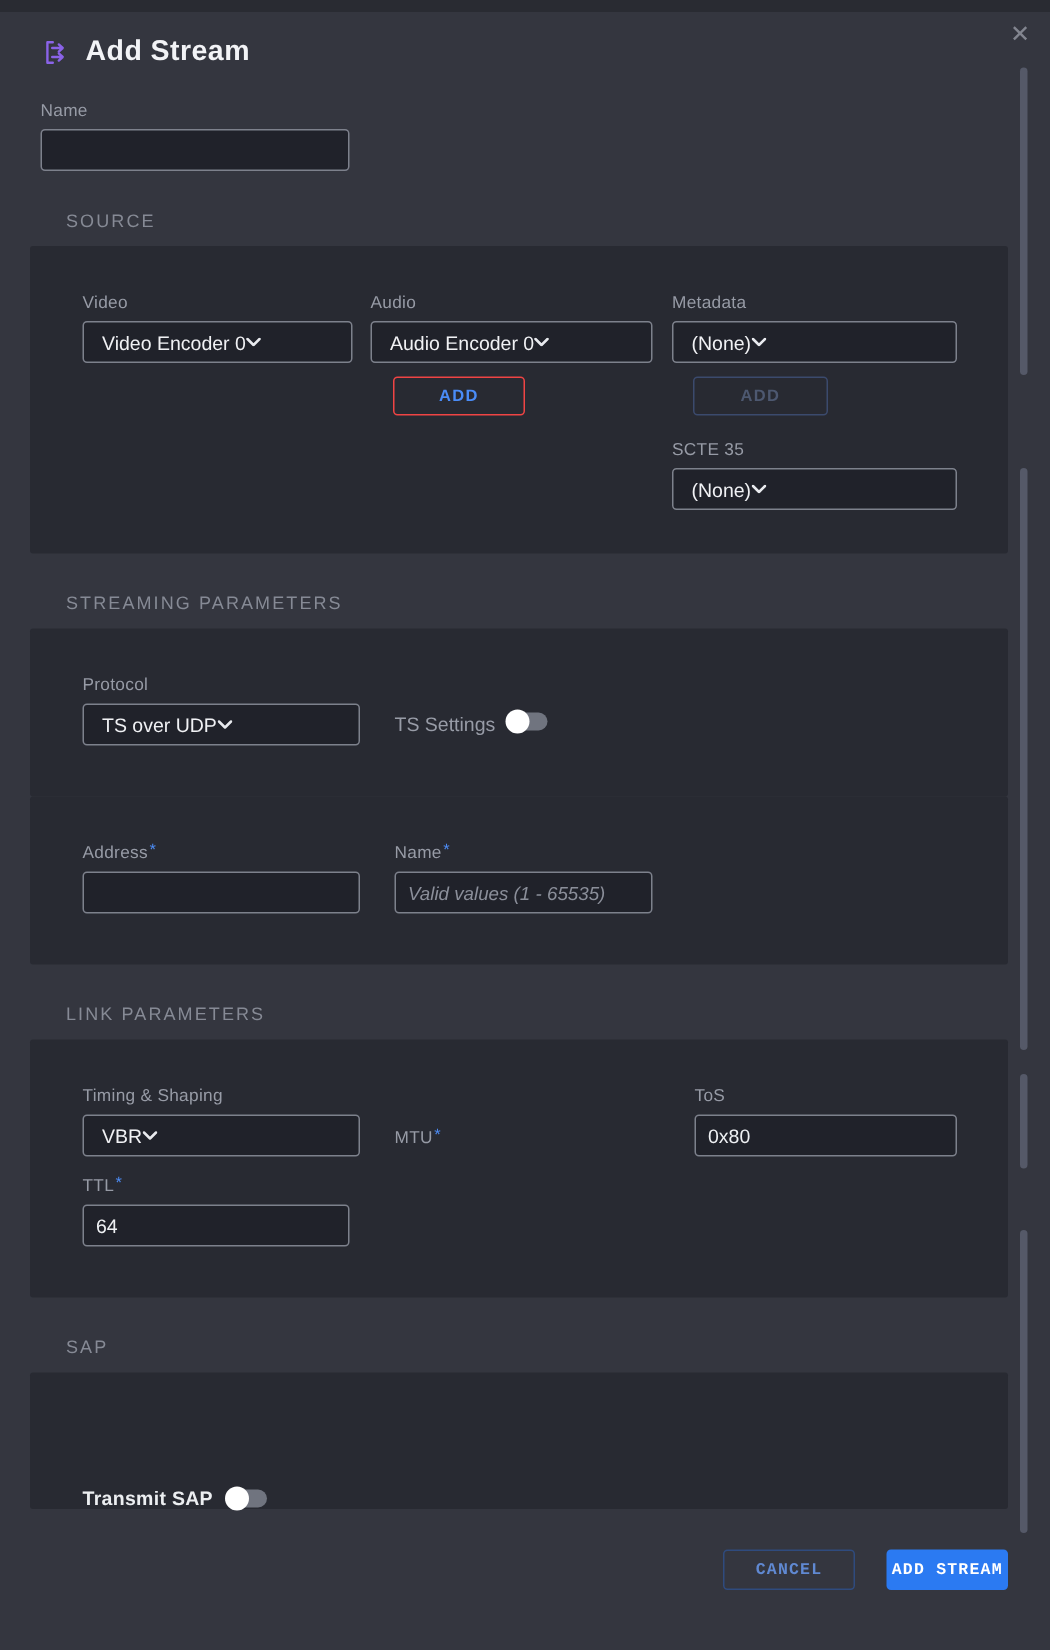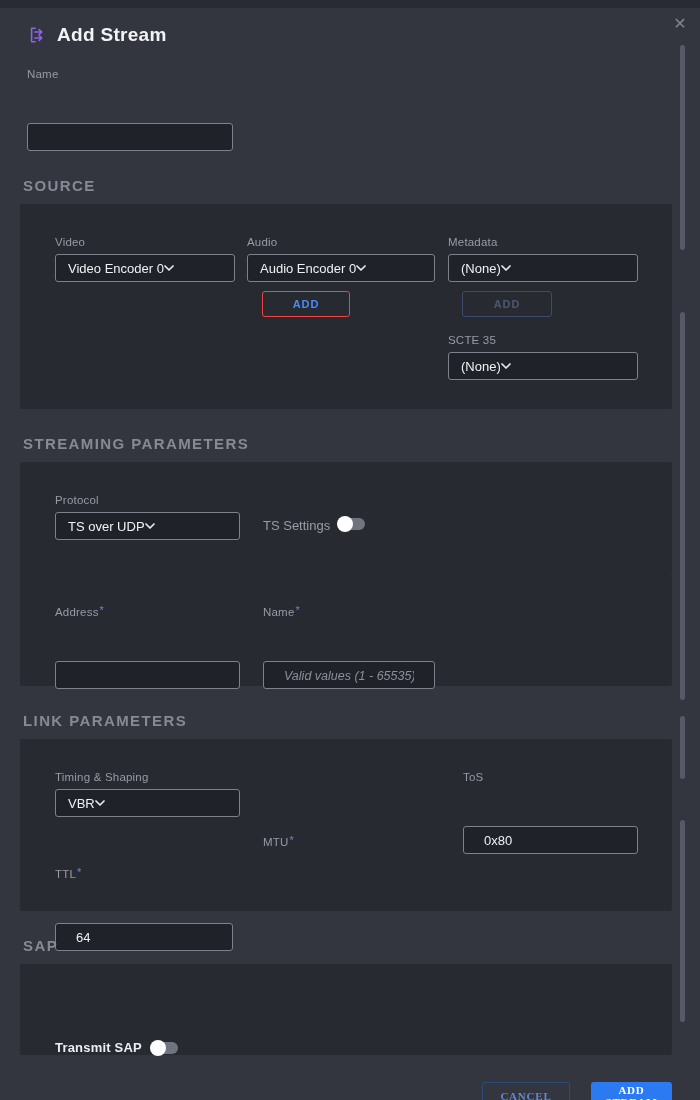--- a/index.html
+++ b/index.html
@@ -29,32 +29,32 @@
   .req { color:#4d8cf5; font-size:11px; position:relative; top:-2px; margin-left:1px; }
   .text-input, .dropdown {
     height:28px; width:100%;
     background:#20222a;
     border:1px solid #7d818c;
     border-radius:3px;
     color:#eef0f3;
     font-size:13px;
     font-family:"Liberation Sans", sans-serif;
   }
-  .text-input { padding:0 20px; outline:none;margin-top:37px; }
+  .text-input { padding:0 8px; outline:none; }
   .text-input::placeholder { font-style:italic; color:#8b8f9a; font-size:12.5px; }
   .dropdown {
     display:flex; align-items:center; justify-content:flex-start;
     padding:0 11px 0 12px; cursor:pointer;
   }
   .dropdown .dd-value { font-size:13px; font-weight:500; color:#f0f1f4; }
   .chev { display:flex; align-items:center; }
   
   .section-title {
-    font-size:15px; font-weight:700; letter-spacing:1.4px;
-    color:#868a95; margin:26px 0 10px 3px; text-transform:uppercase;
+    font-size:12px; font-weight:400; letter-spacing:1.4px;
+    color:#868a95; margin:26px 0 10px 24px; text-transform:uppercase;
   }
   .panel { background:#282a32; border-radius:2px; width:652px; }
   .panel.pad { padding:32px 0 0 35px; }
   .cols { display:flex; }
   .col { display:flex; flex-direction:column; }
   
   .name-block { margin:22px 0 0 7px; width:206px; }
   
   .panel-source { height:205px; }
   .src-c1 { width:180px; }
@@ -89,21 +89,21 @@
   .lnk-c3 { width:175px; margin-left:28px; }
   .lnk-row2 { margin-top:14px; width:178px; }
   
   .panel-sap { height:91px; display:flex; align-items:flex-end; padding-left:35px; }
   .sap-label { font-size:13px; font-weight:600; color:#eceef1; letter-spacing:.2px; }
   .sap-group { display:flex; align-items:center; gap:10px; }
   
   .footer { display:flex; justify-content:flex-end; gap:21px; margin-top:27px; }
   .btn {
     height:27px; border-radius:3px; font-size:11px; font-weight:bold;
-    letter-spacing:.8px; font-family:Liberation Serif, serif; cursor:pointer;
+    letter-spacing:.8px; font-family:Liberation Mono, monospace; cursor:pointer;
   }
   .btn-cancel { width:88px; background:transparent; border:1px solid #2f4b7e; color:#6089d2; }
   .btn-submit { width:81px; background:#2b7af2; border:none; color:#ffffff; }
   
   .sb-seg { position:absolute; left:680px; width:5px; background:#555968; border-radius:3px; }
 </style>
 </head>
 <body>
 
 <div class="modal">

